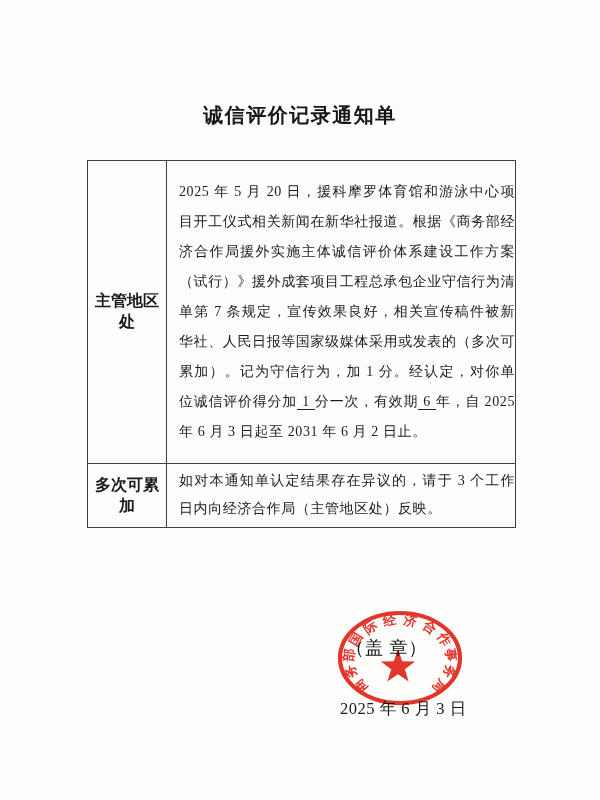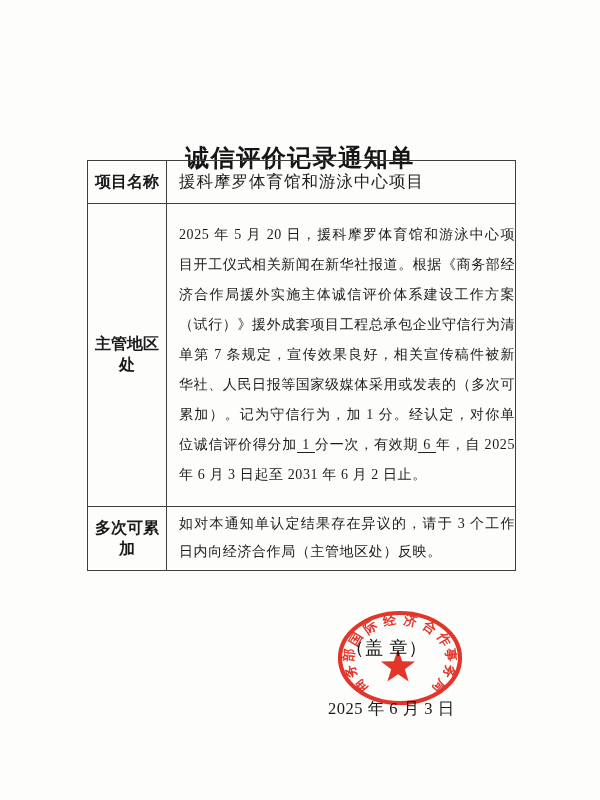--- a/index.html
+++ b/index.html
@@ -7,24 +7,23 @@
     position:relative;
     width:600px;height:800px;
     background:#fdfdfc;
     font-family:"Liberation Serif","DejaVu Serif",serif;
     color:#1c1c1c;
     overflow:hidden;
   }
   .doc-title{
     position:absolute;left:0;right:0;top:102px;
     text-align:center;
-    font-size:24px;font-weight:bold;
+    font-size:20px;font-weight:bold;
     letter-spacing:1.5px;
     color:#161616;
-    margin-top:40px;
   }
   table.notice{
     position:absolute;left:87px;top:160px;
     width:429px;
     border-collapse:collapse;
     table-layout:fixed;
   }
   table.notice td{
     border:1.6px solid #3f3f3f;
     vertical-align:middle;
@@ -63,21 +62,21 @@
     border-bottom:1.6px solid #222;
     padding:0 5px;
   }
   .seal-label{
     position:absolute;left:346px;top:636px;
     font-size:18px;
     letter-spacing:1px;
     color:#141414;
   }
   .issue-date{
-    position:absolute;left:328px;top:698px;
+    position:absolute;left:340px;top:698px;
     font-size:16.5px;
     letter-spacing:0.5px;
     color:#1a1a1a;
   }
   .stamp{
     position:absolute;left:334px;top:608px;
     width:132px;height:100px;
     mix-blend-mode:multiply;
     opacity:0.93;
   }
@@ -87,24 +86,20 @@
 </style>
 </head>
 <body>
 
 <div class="page">
 
   <div class="doc-title">诚信评价记录通知单</div>
 
   <table class="notice">
     <tbody>
-        <tr class="r1">
-      <td class="lbl">项目名称</td>
-      <td class="val">援科摩罗体育馆和游泳中心项目</td>
-    </tr>
     <tr class="r3">
       <td class="lbl">主管地区处</td>
       <td class="val-par"><span>2025 年 5 月 20 日，援科摩罗体育馆和游泳中心项目开工仪式相关新闻在新华社报道。根据《商务部经济合作局援外实施主体诚信评价体系建设工作方案（试行）》援外成套项目工程总承包企业守信行为清单第 7 条规定，宣传效果良好，相关宣传稿件被新华社、人民日报等国家级媒体采用或发表的（多次可累加）。记为守信行为，加 1 分。经认定，对你单位诚信评价得分加</span><span class="u">1</span><span>分一次，有效期</span><span class="u">6</span><span>年，自 2025 年 6 月 3 日起至 2031 年 6 月 2 日止。</span></td>
     </tr>
     <tr class="r4">
       <td class="lbl">多次可累加</td>
       <td class="val-par">如对本通知单认定结果存在异议的，请于 3 个工作日内向经济合作局（主管地区处）反映。</td>
     </tr>
   </tbody>
     </table>

